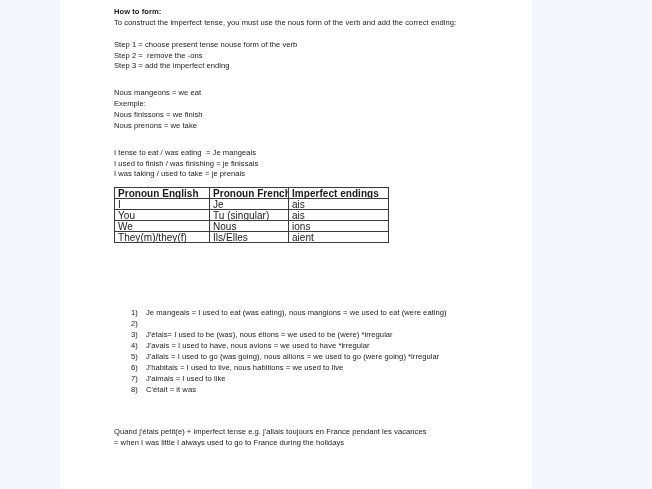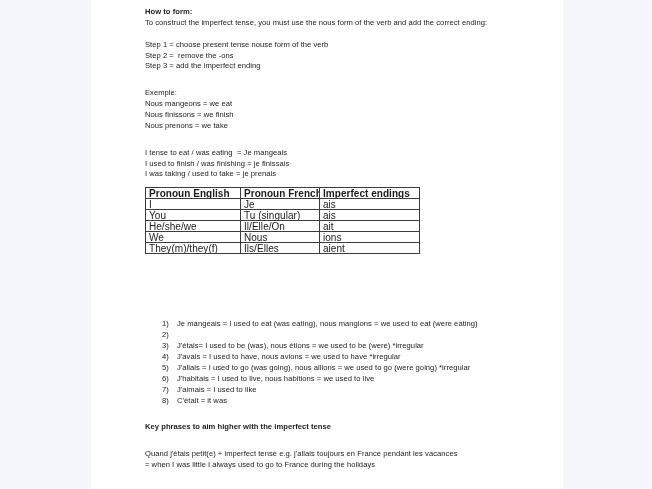--- a/index.html
+++ b/index.html
@@ -14,21 +14,21 @@
     overflow: hidden;
     position: relative;
   }
   #viewer {
     position: absolute;
     inset: 0;
     background: #f6f7fc;
   }
   #page {
     position: absolute;
-    left: 91px;
+    left: 60px;
     top: 0;
     width: 472px;
     height: 489px;
     background: #ffffff;
     overflow: hidden;
   }
   #content {
     position: absolute;
     left: 54px;
     top: 7px;
@@ -102,22 +102,22 @@
 
       <div class="spacer"></div>
 
       <div class="ln">Step 1 = choose present tense nouse form of the verb</div>
       <div class="ln">Step 2 =  remove the -ons</div>
       <div class="ln">Step 3 = add the imperfect ending</div>
 
       <div class="spacer"></div>
       <div class="spacer-sm"></div>
 
+      <div class="ln">Nous mangeons = we eat</div>
       <div class="ln">Exemple:</div>
-      <div class="ln">Nous mangeons = we eat</div>
       <div class="ln">Nous finissons = we finish</div>
       <div class="ln">Nous prenons = we take</div>
 
       <div class="spacer"></div>
       <div class="spacer-sm"></div>
 
       <div class="ln">I tense to eat / was eating  = Je mangeais</div>
       <div class="ln">I used to finish / was finishing = je finissais</div>
       <div class="ln">I was taking / used to take = je prenais</div>
 
@@ -136,25 +136,20 @@
             <td>I</td>
             <td>Je</td>
             <td>ais</td>
           </tr>
           <tr>
             <td>You</td>
             <td>Tu (singular)</td>
             <td>ais</td>
           </tr>
           <tr>
-            <td>He/she/we</td>
-            <td>Il/Elle/On</td>
-            <td>ait</td>
-          </tr>
-          <tr>
             <td>We</td>
             <td>Nous</td>
             <td>ions</td>
           </tr>
           <tr>
             <td>They(m)/they(f)</td>
             <td>Ils/Elles</td>
             <td>aient</td>
           </tr>
         </tbody>
@@ -171,21 +166,20 @@
         <li><span class="num">4)</span><span>J'avais = I used to have, nous avions = we used to have *irregular</span></li>
         <li><span class="num">5)</span><span>J'allais = I used to go (was going), nous allions = we used to go (were going) *irregular</span></li>
         <li><span class="num">6)</span><span>J'habitais = I used to live, nous habitions = we used to live</span></li>
         <li><span class="num">7)</span><span>J'aimais = I used to like</span></li>
         <li><span class="num">8)</span><span>C'était = it was</span></li>
       </ol>
 
       <div class="spacer"></div>
       <div class="spacer-sm"></div>
 
-      <div class="ln bold">Key phrases to aim higher with the imperfect tense</div>
 
       <div class="spacer"></div>
       <div class="spacer-sm"></div>
 
       <div class="ln">Quand j'étais petit(e) + imperfect tense e.g. j'allais toujours en France pendant les vacances</div>
       <div class="ln">= when I was little I always used to go to France during the holidays</div>
 
     </div>
   </div>
 </div>

